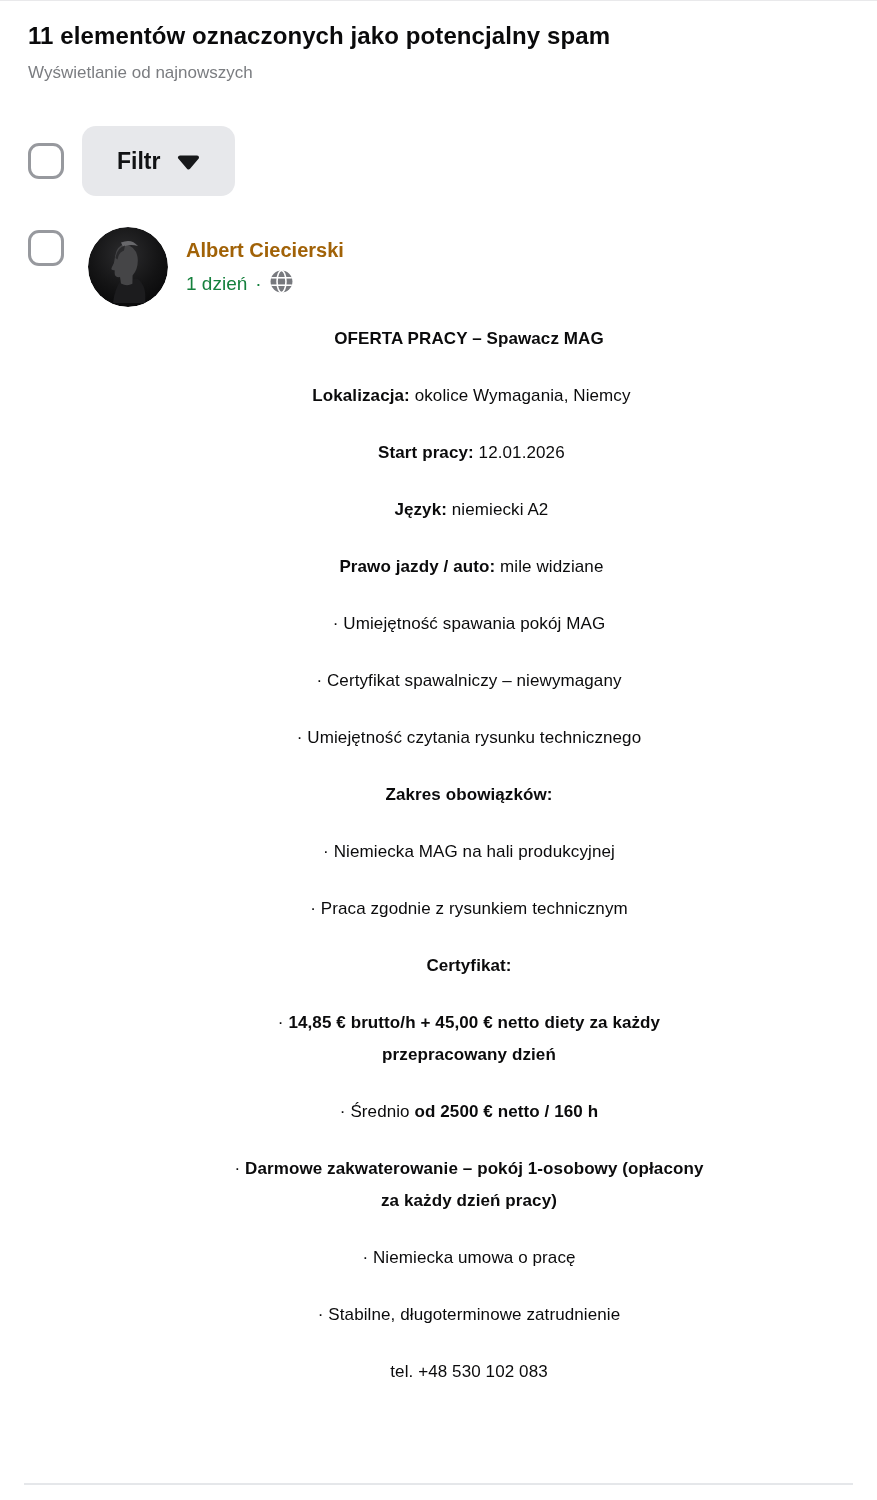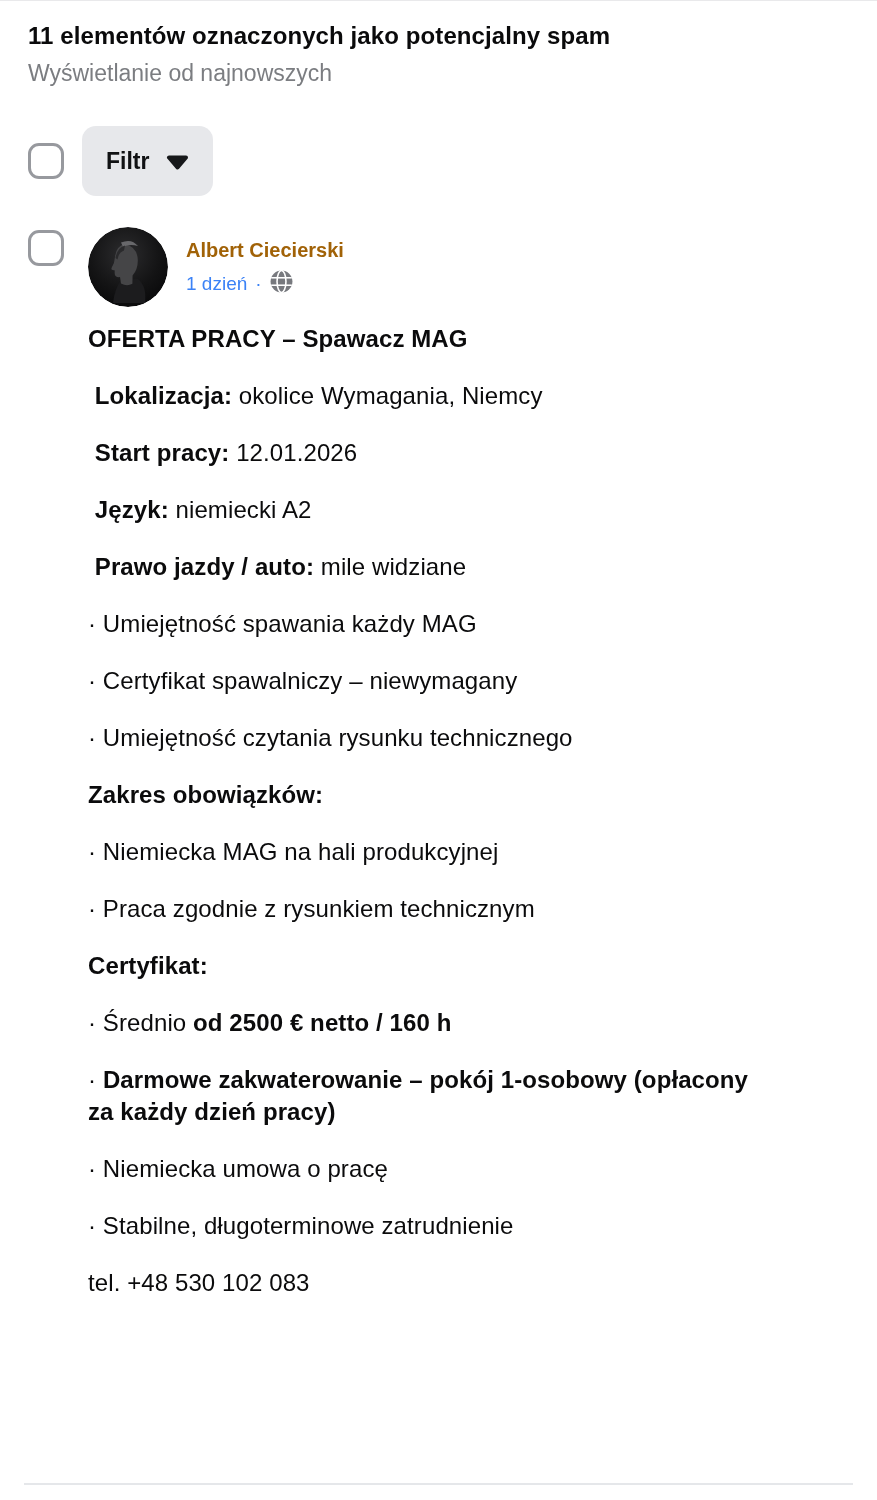--- a/index.html
+++ b/index.html
@@ -20,21 +20,21 @@
   
   .page-title {
     margin-top: 19px;
     font-size: 24px; font-weight: 700;
     line-height: 32px;
     letter-spacing: 0.1px;
     color: #0a0a0b;
   }
   .page-subtitle {
     margin-top: 7px;
-    font-size: 23px; font-weight: 400;
+    font-size: 17px; font-weight: 400;
     line-height: 28px;
     color: #7b7d81;
   }
 
   
   .filter-row {
     margin-top: 39px;
     display: flex; align-items: center;
     height: 70px;
   }
@@ -42,21 +42,21 @@
     width: 36px; height: 36px;
     border: 3px solid #97999e;
     border-radius: 11px;
     background: #ffffff;
     flex: 0 0 auto;
     cursor: pointer;
   }
   .filter-btn {
     margin-left: 18px;
     height: 70px;
-    padding: 0 24px;
+    padding: 0 35px;
     border: none;
     border-radius: 14px;
     background: #e7e8eb;
     display: inline-flex; align-items: center; gap: 17px;
     font-family: "Liberation Sans", sans-serif;
     font-size: 23px; font-weight: 700; color: #111214;
     cursor: pointer;
   }
   .caret { display: inline-block; margin-top: 3px; }
 
@@ -76,38 +76,39 @@
   }
   .author-block { margin-left: 18px; padding-top: 11px; }
   .author-name {
     font-size: 20px; font-weight: 700;
     line-height: 24px; color: #a16207;
     cursor: pointer;
   }
   .post-meta {
     margin-top: 8px;
     display: flex; align-items: center;
-    font-size: 19px; color: #3b82f6; text-align: center;
+    font-size: 19px; color: #15803d; text-align: center;
   }
   .post-meta .sep { margin: 0 8px; }
   .globe { display: inline-block; }
 
   
   .post-body {
     margin-left: 60px;
     margin-top: 16px;
     width: 762px;
   }
   .para {
-    font-size: 24px;
+    font-size: 17px;
     line-height: 32px;
     letter-spacing: 0.1px;
     margin-bottom: 25px;
     white-space: pre-wrap;
     color: #0b0b0c;
+    text-align: center;
   }
   .para .b { font-weight: 700; }
 
   
   .bottom-divider {
     position: absolute;
     left: 24px; right: 24px;
     top: 1483px;
     height: 2px;
     background: #e5e7ea;
@@ -172,27 +173,29 @@
         </div>
       </div>
     </div>
 
     <div class="post-body">
         <p class="para"><span class="b">OFERTA PRACY – Spawacz MAG</span></p>
         <p class="para"><span class="b"> Lokalizacja:</span><span> okolice Wymagania, Niemcy</span></p>
         <p class="para"><span class="b"> Start pracy:</span><span> 12.01.2026</span></p>
         <p class="para"><span class="b"> Język:</span><span> niemiecki A2</span></p>
         <p class="para"><span class="b"> Prawo jazdy / auto:</span><span> mile widziane</span></p>
-        <p class="para"><span>· Umiejętność spawania każdy MAG</span></p>
+        <p class="para"><span>· Umiejętność spawania pokój MAG</span></p>
         <p class="para"><span>· Certyfikat spawalniczy – niewymagany</span></p>
         <p class="para"><span>· Umiejętność czytania rysunku technicznego</span></p>
         <p class="para"><span class="b">Zakres obowiązków:</span></p>
         <p class="para"><span>· Niemiecka MAG na hali produkcyjnej</span></p>
         <p class="para"><span>· Praca zgodnie z rysunkiem technicznym</span></p>
         <p class="para"><span class="b">Certyfikat:</span></p>
+        <p class="para"><span>· </span><span class="b">14,85 € brutto/h + 45,00 € netto diety za każdy
+przepracowany dzień</span></p>
         <p class="para"><span>· Średnio </span><span class="b">od 2500 € netto / 160 h</span></p>
         <p class="para"><span>· </span><span class="b">Darmowe zakwaterowanie – pokój 1-osobowy (opłacony
 za każdy dzień pracy)</span></p>
         <p class="para"><span>· Niemiecka umowa o pracę</span></p>
         <p class="para"><span>· Stabilne, długoterminowe zatrudnienie</span></p>
         <p class="para"><span>tel. +48 530 102 083</span></p>
       </div>
   </div>
 
 </div>

